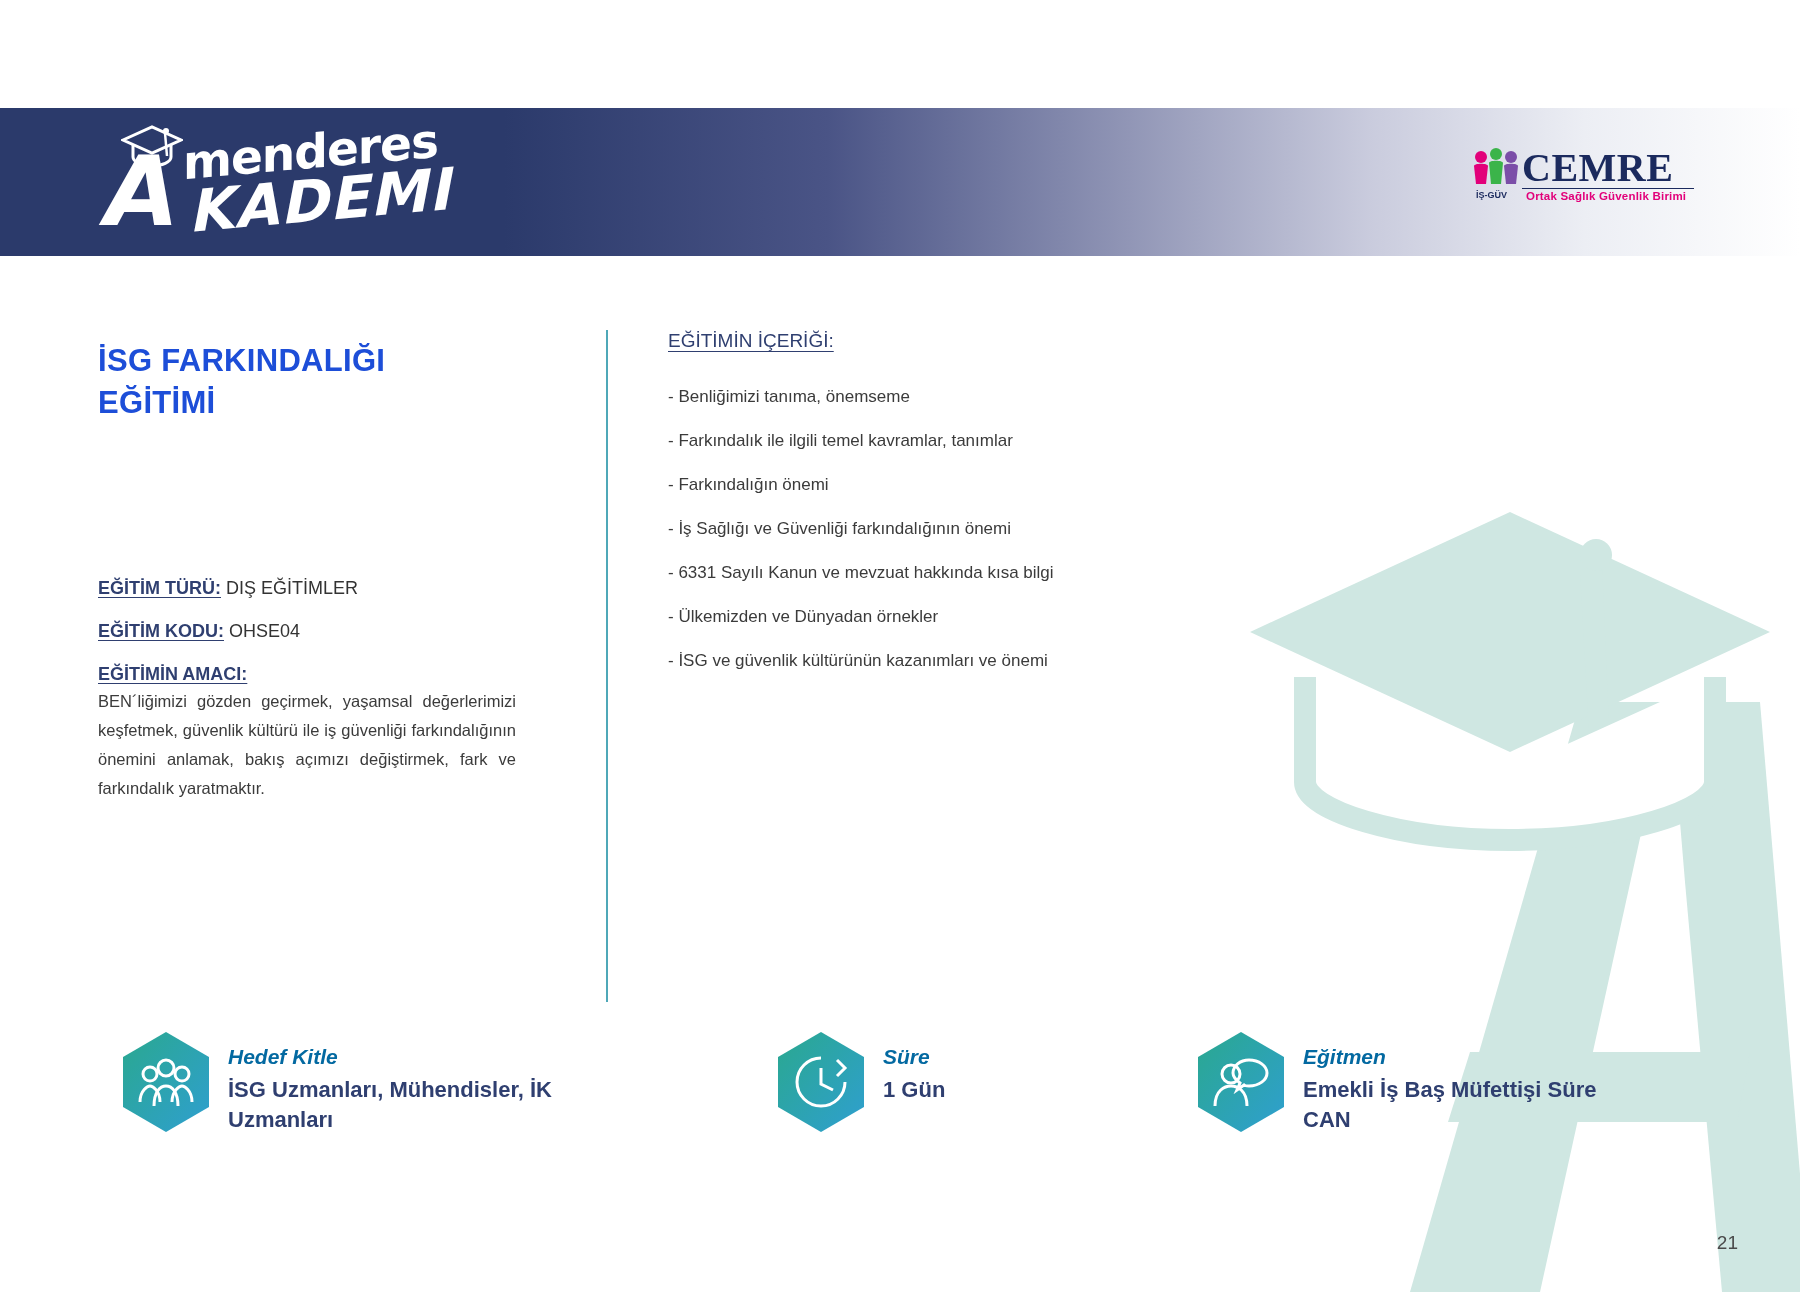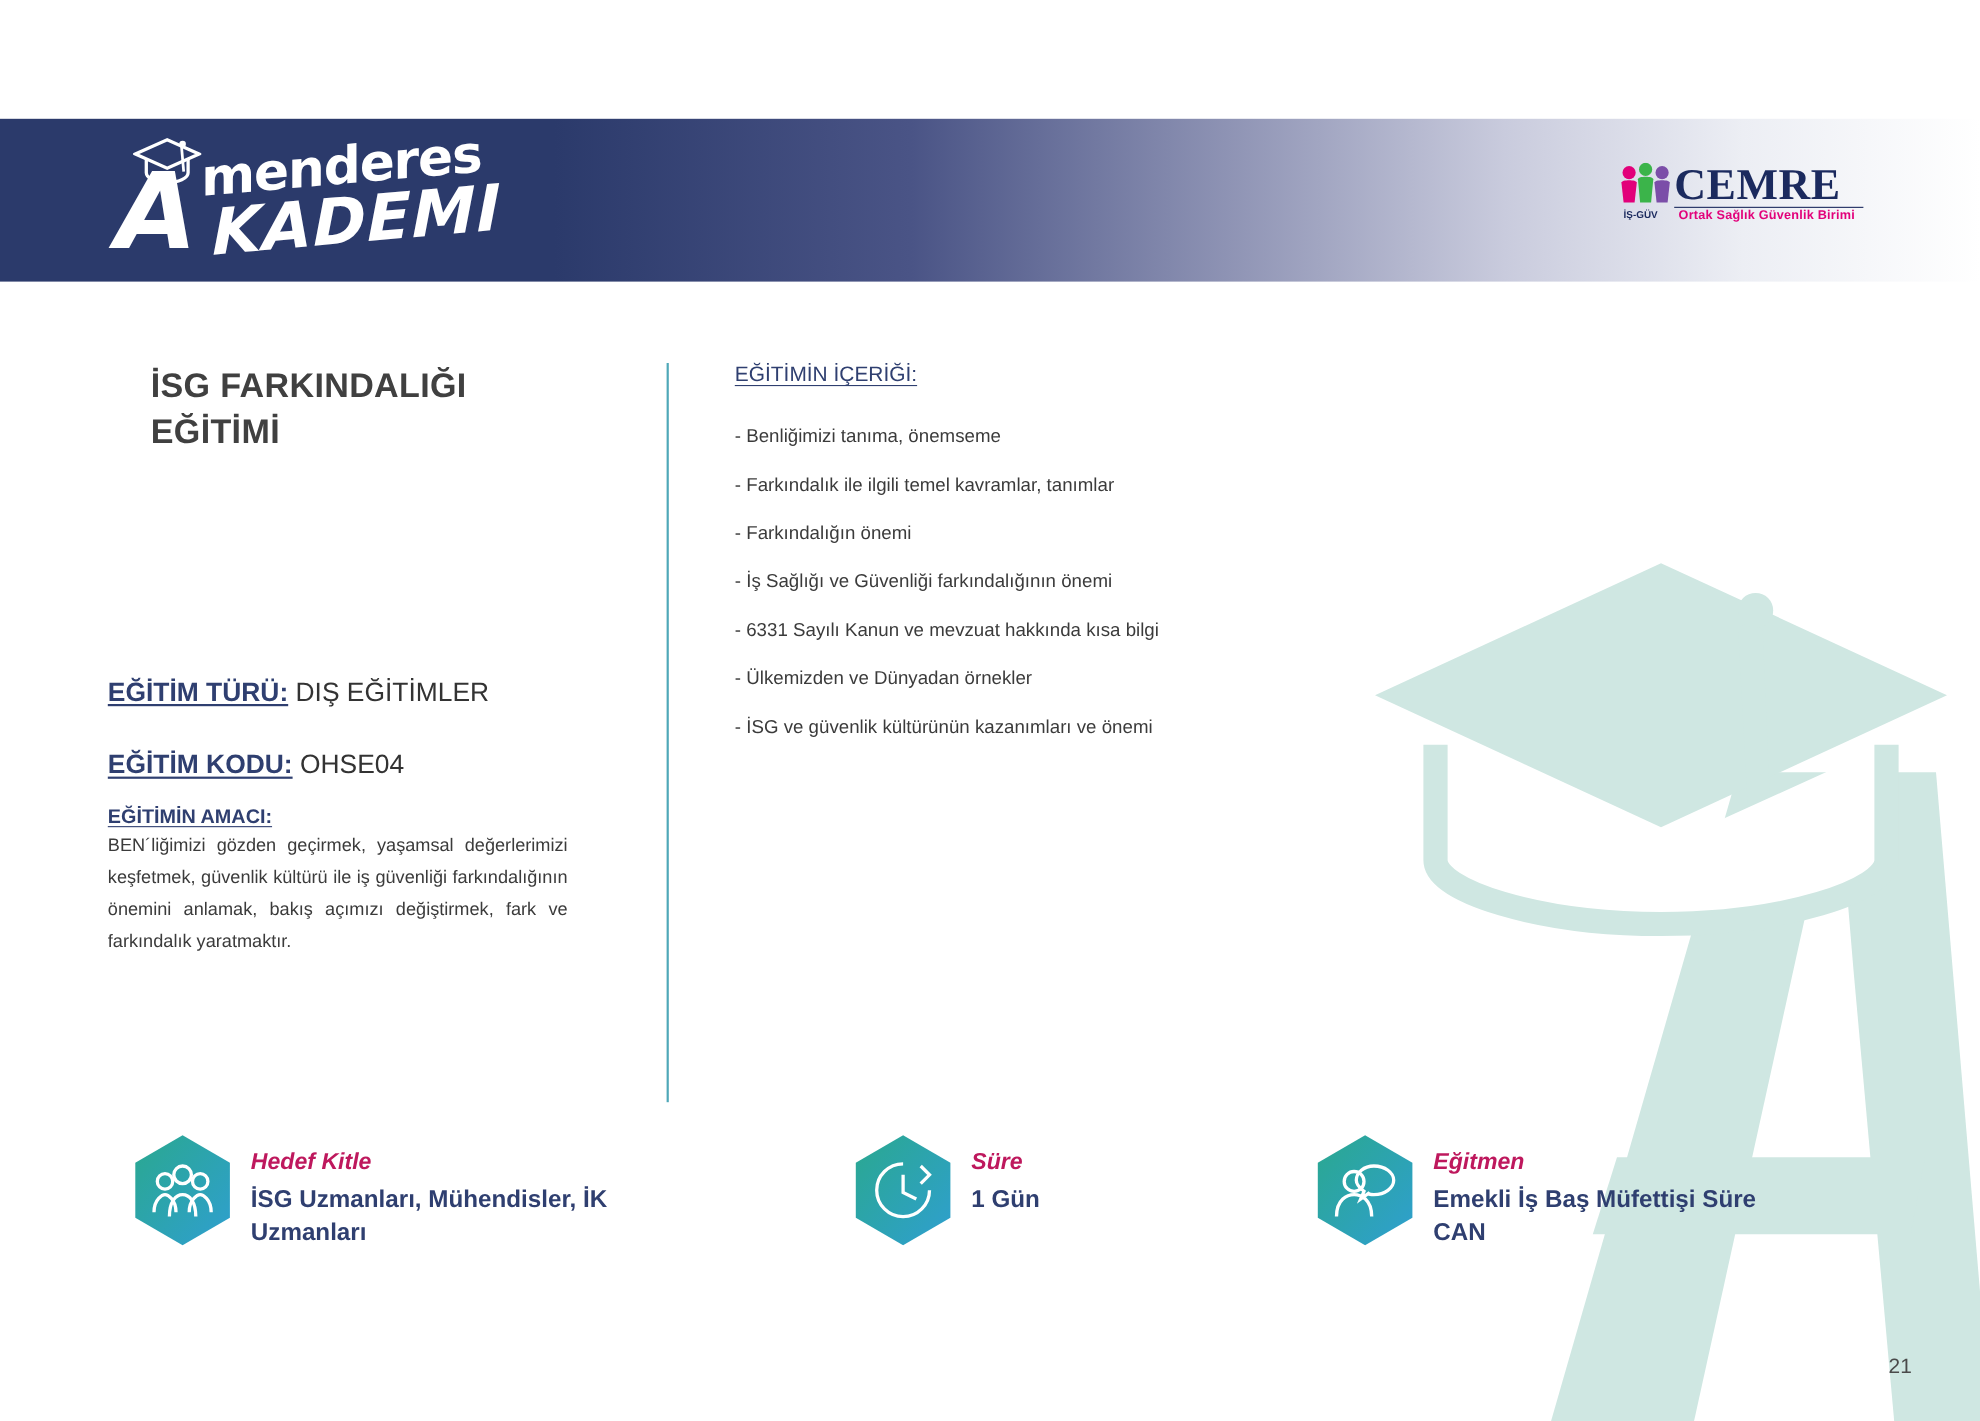--- a/index.html
+++ b/index.html
@@ -142,42 +142,40 @@
     width: 720px;
     height: 840px;
     overflow: hidden;
     pointer-events: none;
   }
 
   
   .title {
     position: absolute;
     left: 98px;
-    top: 330px;
+    top: 340px;
     width: 430px;
     font-size: 31px;
     font-weight: 600;
-    color: #404040;
+    color: #1d4ed8;
     line-height: 1.35;
     letter-spacing: 0.3px;
-    margin-left: 39px;
   }
 
   .meta {
     position: absolute;
     left: 98px;
     top: 578px;
     width: 430px;
     color: #3a3a3a;
   }
   .meta-line {
-    font-size: 24px;
+    font-size: 18px;
     margin-bottom: 22px;
     color: #2f3f70;
-    margin-top: 38px;
   }
   .meta-line .lbl {
     font-weight: 700;
     text-decoration: underline;
     text-underline-offset: 3px;
   }
   .meta-line .val {
     font-weight: 400;
     color: #333333;
   }
@@ -242,21 +240,21 @@
     position: relative;
   }
   .info-text {
     margin-left: 16px;
     padding-top: 14px;
   }
   .info-label {
     font-size: 21px;
     font-style: italic;
     font-weight: 600;
-    color: #be185d;
+    color: #0369a1;
     line-height: 1.2;
     margin-bottom: 6px;
   }
   .info-value {
     font-size: 22px;
     font-weight: 700;
     color: #2f3f70;
     line-height: 1.35;
   }
 

